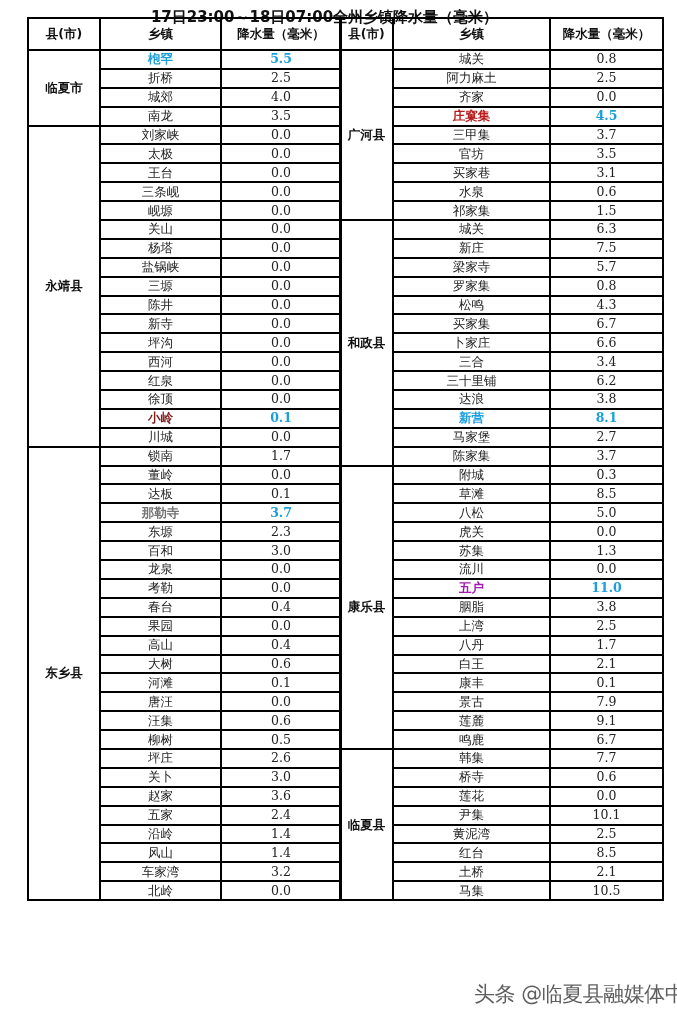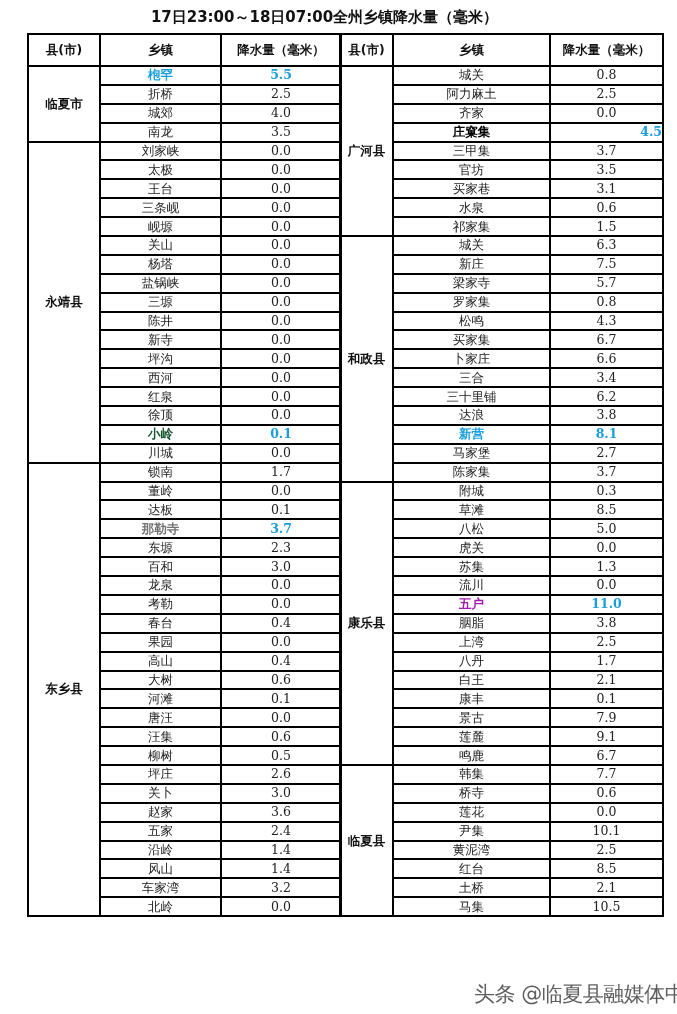--- a/index.html
+++ b/index.html
@@ -1,20 +1,20 @@
 <!DOCTYPE html>
 <html><head>
 <meta charset="utf-8">
 <style>
   html, body { margin:0; padding:0; background:#ffffff; }
   body { width:677px; height:1014px; position:relative; overflow:hidden;
          font-family: "DejaVu Serif", "Liberation Serif", serif; color:#222; }
   .title { position:absolute; left:0; top:8px; width:649px; text-align:center;
            font-size:15px; font-weight:bold; font-family:"DejaVu Sans","Liberation Sans",sans-serif; color:#111; letter-spacing:0px; }
-  .tbl { position:absolute; top:33px; border-collapse:collapse; table-layout:fixed;padding-left:44px; }
+  .tbl { position:absolute; top:17px; border-collapse:collapse; table-layout:fixed;padding-left:44px; }
   .tbl td, .tbl th { border:2px solid #000; padding:0; text-align:center; vertical-align:middle;
                      font-size:12.5px; overflow:hidden; white-space:nowrap; line-height:14px; }
   .tbl th { height:30px; font-family:"DejaVu Sans","Liberation Sans",sans-serif; font-weight:bold; font-size:12.5px; color:#111; }
   .tbl td { height:16.9px; }
   .county { font-family:Liberation Serif, serif; font-weight:bold; color:#111; font-size:12.5px; }
   .hl { color:#1a9fdc; font-weight:bold; }
   .hl.town { font-family:"DejaVu Sans","Liberation Sans",sans-serif; }
   #left { left:27px; }
   #right { left:339px; }
   .watermark { position:absolute; left:474px; top:980px; font-size:21px; color:rgba(40,40,40,0.75);
@@ -111,21 +111,21 @@
       </tr>
       <tr>
         <td class="town">红泉</td>
         <td class="rain">0.0</td>
       </tr>
       <tr>
         <td class="town">徐顶</td>
         <td class="rain">0.0</td>
       </tr>
       <tr>
-        <td class="town hl" style="color: #14532d;">小岭</td>
+        <td class="town hl" style="color: #7f1d1d;">小岭</td>
         <td class="rain hl" style="color: rgb(26, 159, 220);">0.1</td>
       </tr>
       <tr>
         <td class="town">川城</td>
         <td class="rain">0.0</td>
       </tr>
       <tr>
         <td class="county" rowspan="24">东乡县</td>
         <td class="town">锁南</td>
         <td class="rain">1.7</td>
@@ -246,22 +246,22 @@
       </tr>
       <tr>
         <td class="town">阿力麻土</td>
         <td class="rain">2.5</td>
       </tr>
       <tr>
         <td class="town">齐家</td>
         <td class="rain">0.0</td>
       </tr>
       <tr>
-        <td class="town hl" style="color: #000000; margin-top: 32px;">庄窠集</td>
-        <td class="rain hl" style="color: rgb(26, 159, 220); text-align: right;">4.5</td>
+        <td class="town hl" style="color: #b91c1c; margin-top: 32px;">庄窠集</td>
+        <td class="rain hl" style="color: rgb(26, 159, 220);">4.5</td>
       </tr>
       <tr>
         <td class="town">三甲集</td>
         <td class="rain">3.7</td>
       </tr>
       <tr>
         <td class="town">官坊</td>
         <td class="rain">3.5</td>
       </tr>
       <tr>

